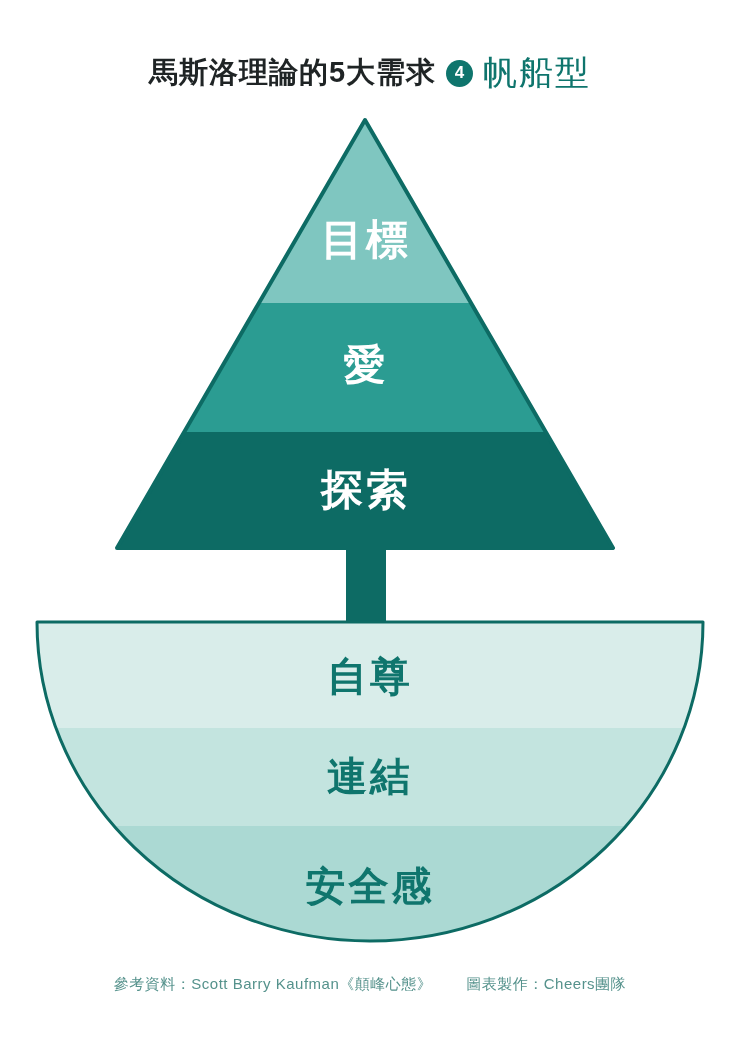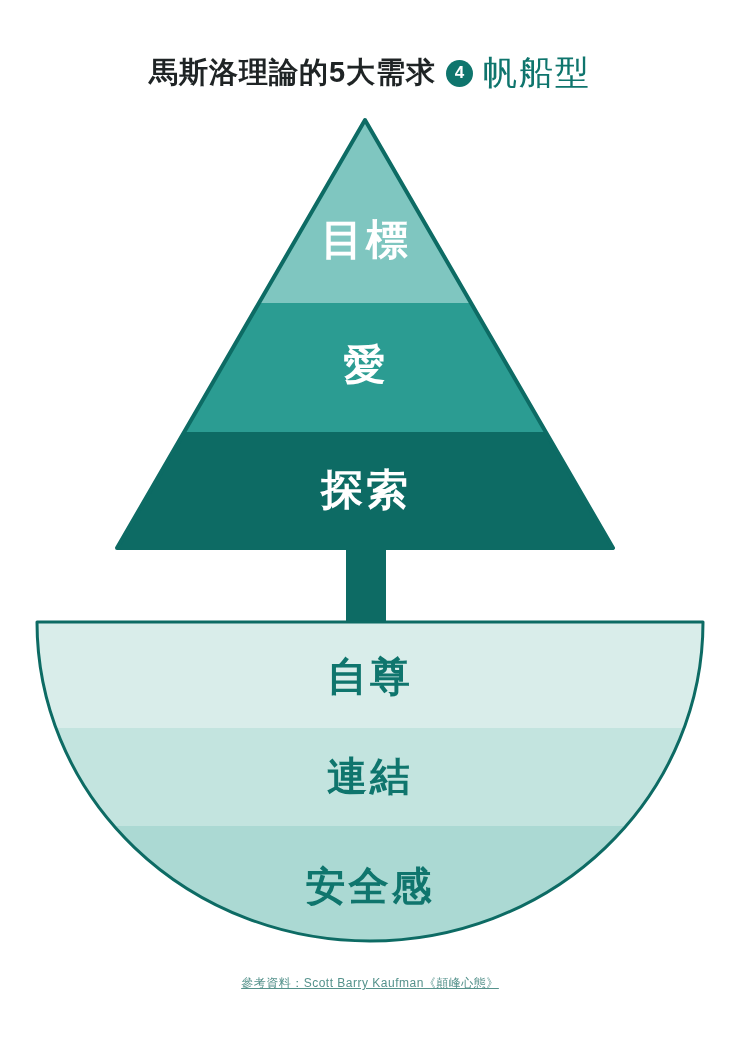--- a/index.html
+++ b/index.html
@@ -71,24 +71,23 @@
   }
   .footer-bar {
     position: absolute;
     top: 975px;
     left: 0;
     width: 100%;
     display: flex;
     align-items: center;
     justify-content: center;
     gap: 34px;
-    font-size: 12px;
+    font-size: 15px;
     color: #55928c;
     letter-spacing: 0.5px;
-    text-decoration: underline;
   }
 </style>
 </head>
 <body>
 
 <div class="page">
 
   <div class="title-bar">
     <span class="title-prefix">馬斯洛理論的5大需求</span>
     <span class="title-badge">4</span>
@@ -125,15 +124,16 @@
     <text x="366" y="379" class="sail-label" fill="#ffffff">愛</text>
     <text x="366" y="504" class="sail-label" fill="#ffffff">探索</text>
 
     <text x="370" y="690" class="hull-label" fill="#0f756d">自尊</text>
     <text x="370" y="790" class="hull-label" fill="#0f756d">連結</text>
     <text x="370" y="900" class="hull-label" fill="#0f756d">安全感</text>
   </svg>
 
   <div class="footer-bar">
     <span>參考資料：Scott Barry Kaufman《顛峰心態》</span>
+    <span>圖表製作：Cheers團隊</span>
   </div>
 
 </div>
 
 </body></html>

